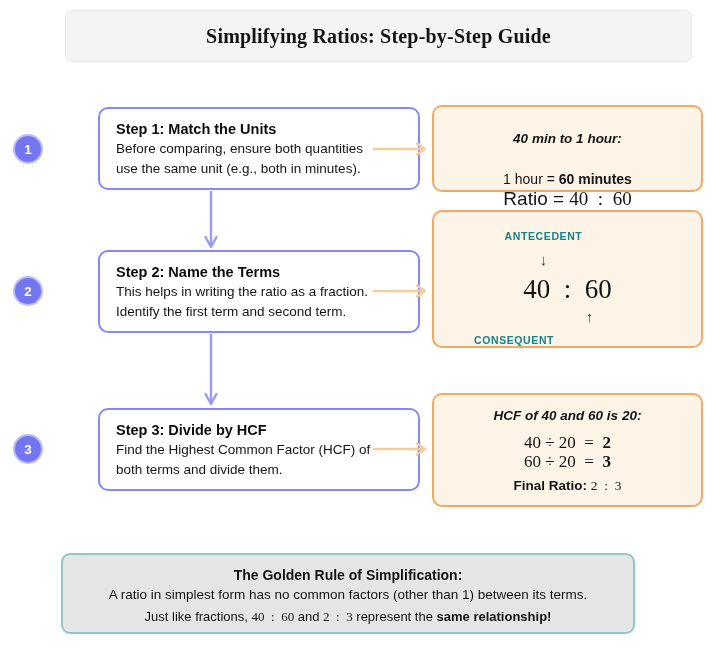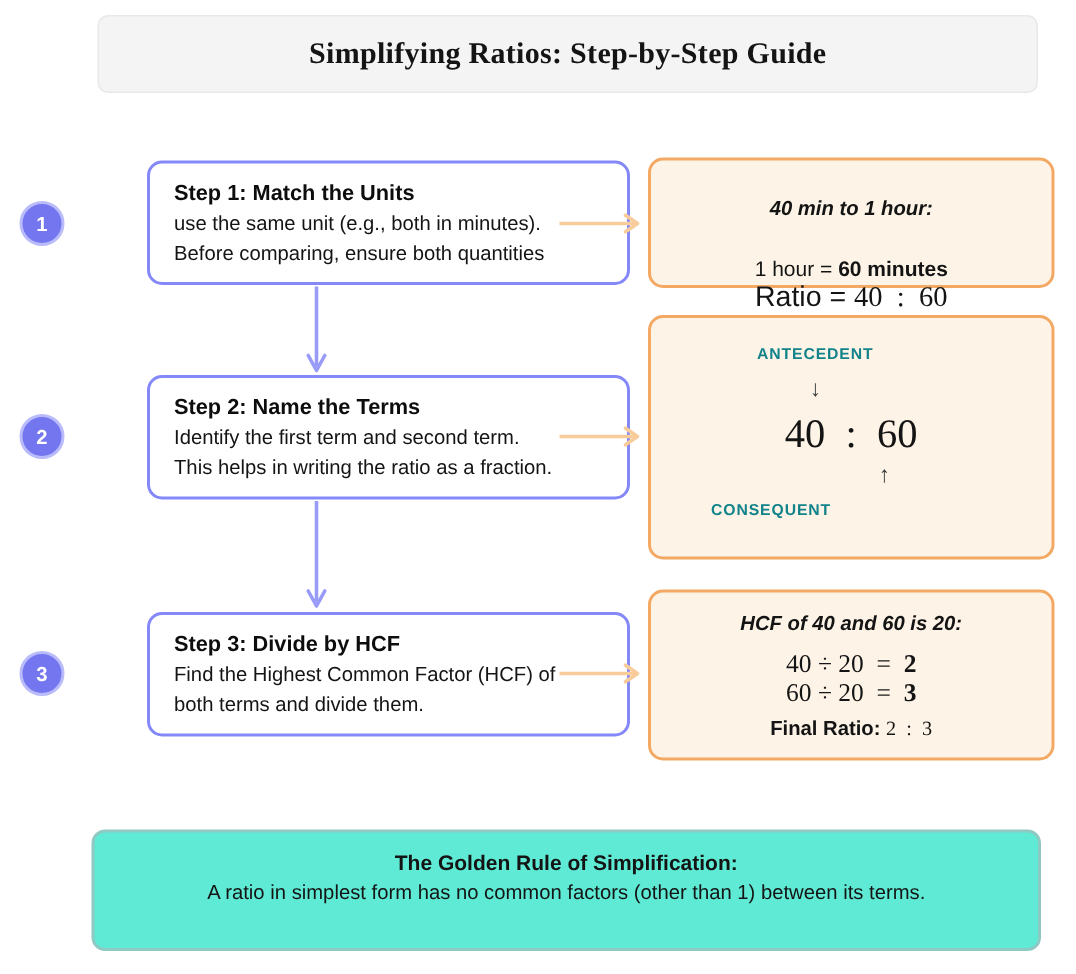--- a/index.html
+++ b/index.html
@@ -50,22 +50,22 @@
     position:absolute;font-size:10.5px;font-weight:bold;letter-spacing:.6px;
     color:#12838a;
   }
   .small-arrow{position:absolute;font-size:15px;color:#3c3c3c;line-height:15px;}
   .big-ratio{
     position:absolute;top:62px;left:0;width:100%;text-align:center;
     font-family:"Liberation Serif",serif;font-size:27px;white-space:pre;
   }
   
   .golden-box{
-    position:absolute;left:61px;top:553px;width:633px;height:81px;box-sizing:border-box;
-    background:#5eead4;border:2px solid #8fc9c3;border-radius:9px;
+    position:absolute;left:61px;top:553px;width:574px;height:81px;box-sizing:border-box;
+    background:#e5e5e5;border:2px solid #8fc9c3;border-radius:9px;
     text-align:center;padding-top:10px;
   }
   .gr-heading{font-weight:bold;font-size:14px;line-height:20px;white-space:pre;}
   .gr-line{font-size:13.5px;line-height:20.5px;white-space:pre;}
   .gr-line3{font-size:13px;line-height:21px;white-space:pre;}
   .connector{position:absolute;}
   b{font-weight:bold;}
 </style>
 </head>
 <body>
@@ -81,27 +81,27 @@
   </div>
   <div class="badge" style="top:276px;">
     <span>2</span>
   </div>
   <div class="badge" style="top:434px;">
     <span>3</span>
   </div>
 
   <div class="step-box" style="top:107px;">
     <div class="step-heading">Step 1: Match the Units</div>
+    <div class="step-line">Before comparing, ensure both quantities</div>
     <div class="step-line">use the same unit (e.g., both in minutes).</div>
-    <div class="step-line">Before comparing, ensure both quantities</div>
   </div>
   <div class="step-box" style="top:250px;">
     <div class="step-heading">Step 2: Name the Terms</div>
+    <div class="step-line">This helps in writing the ratio as a fraction.</div>
     <div class="step-line">Identify the first term and second term.</div>
-    <div class="step-line">This helps in writing the ratio as a fraction.</div>
   </div>
   <div class="step-box" style="top:408px;">
     <div class="step-heading">Step 3: Divide by HCF</div>
     <div class="step-line">Find the Highest Common Factor (HCF) of</div>
     <div class="step-line">both terms and divide them.</div>
   </div>
 
   <svg class="connector" style="left:202px;top:191px;" width="18" height="60">
     <path d="M9 0 L9 52 M3.5 46 L9 56 L14.5 46" stroke="#989cf8" stroke-width="2.4" fill="none" stroke-linecap="round" stroke-linejoin="round"></path>
   </svg>
@@ -118,33 +118,34 @@
   <svg class="connector" style="left:373px;top:441px;" width="58" height="16">
     <path d="M0 8 L51 8 M44 2.5 L52 8 L44 13.5" stroke="#f8cb9b" stroke-width="2.4" fill="none" stroke-linecap="round" stroke-linejoin="round"></path>
   </svg>
 
   <div class="detail-box" style="top:105px;height:87px;padding-top:23px;">
     <div class="db-heading">40 min to 1 hour:</div>
     <div class="db-line" style="margin-top:21px;"><span>1 hour = </span><b>60 minutes</b></div>
     <div class="db-line" style="font-size:19px;line-height:18px;"><span>Ratio = </span><span class="math">40  :  60</span></div>
   </div>
 
-  <div class="detail-box" style="top:210px;height:163px;text-decoration:underline;">
+  <div class="detail-box" style="top:210px;height:138px;text-decoration:underline;">
     <div class="term-label" style="top:18px;left:0;right:48px;text-align:center;">ANTECEDENT</div>
     <div class="small-arrow" style="top:40px;left:0;right:48px;text-align:center;">↓</div>
     <div class="big-ratio">40  :  60</div>
     <div class="small-arrow" style="top:97px;left:44px;right:0;text-align:center;">↑</div>
     <div class="term-label" style="top:122px;left:40px;right:0;text-align:left;">CONSEQUENT</div>
   </div>
 
   <div class="detail-box" style="top:393px;height:114px;padding-top:12px;">
     <div class="db-heading"><span>HCF of 40 and 60 is </span><b>20</b><span>:</span></div>
     <div class="math-line" style="margin-top:8px;"><span>40 ÷ 20  =  </span><b>2</b></div>
     <div class="math-line"><span>60 ÷ 20  =  </span><b>3</b></div>
     <div class="db-line" style="margin-top:6px;font-size:13.5px;line-height:18px;"><b>Final Ratio: </b><span class="math">2  :  3</span></div>
   </div>
 
   <div class="golden-box">
     <div class="gr-heading">The Golden Rule of Simplification:</div>
     <div class="gr-line">A ratio in simplest form has no common factors (other than 1) between its terms.</div>
+    <div class="gr-line3"><span>Just like fractions, </span><span class="math">40  :  60</span><span> and </span><span class="math">2  :  3</span><span> represent the </span><b>same relationship!</b></div>
   </div>
 
 </div>
 
 </body></html>

